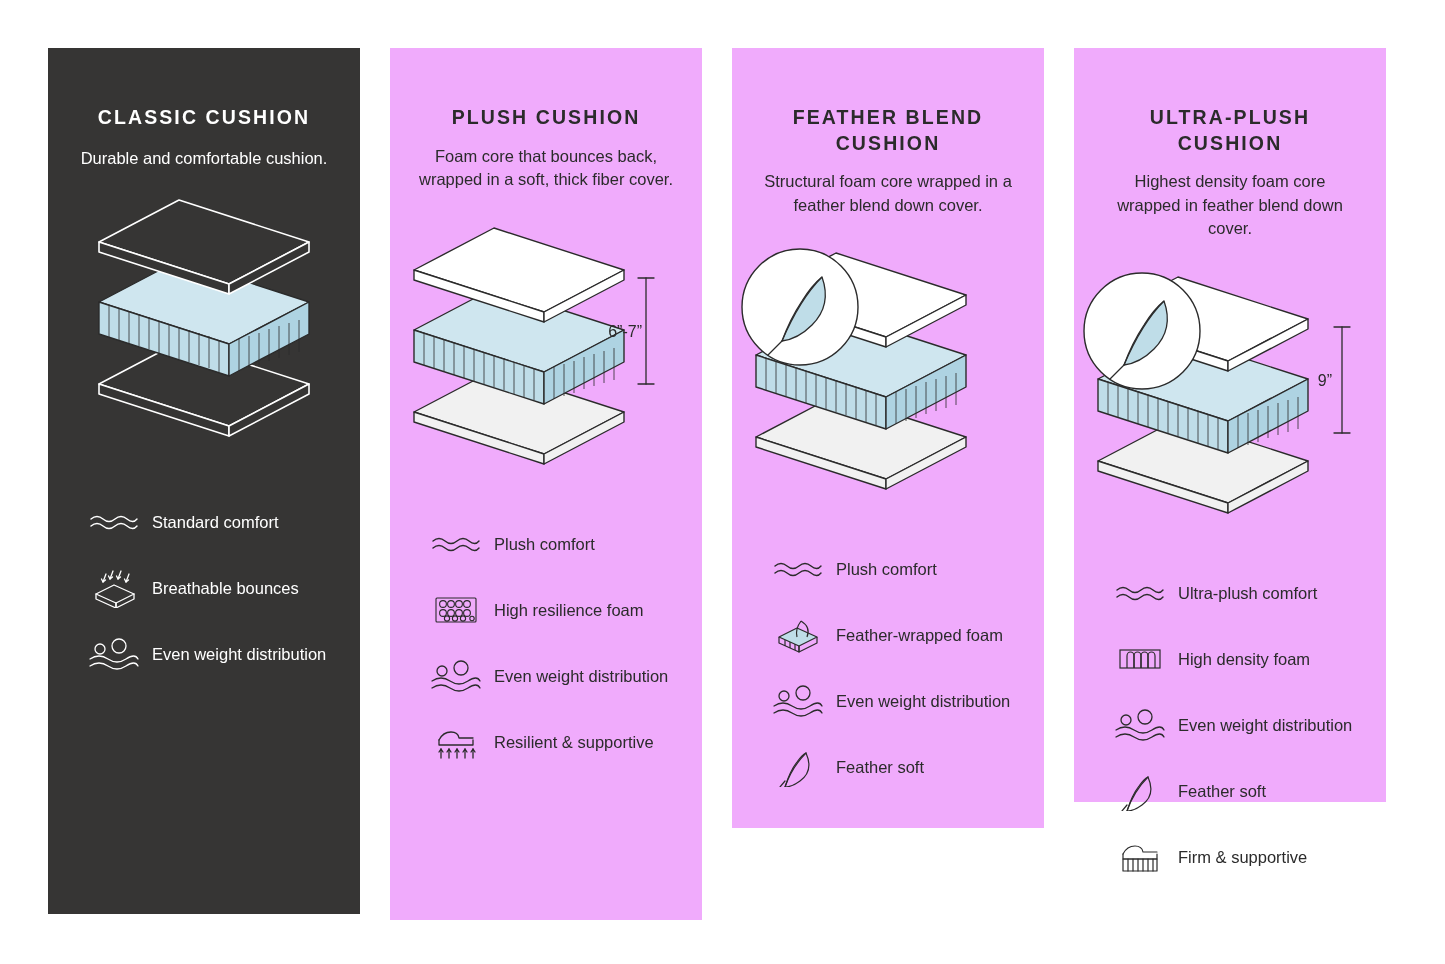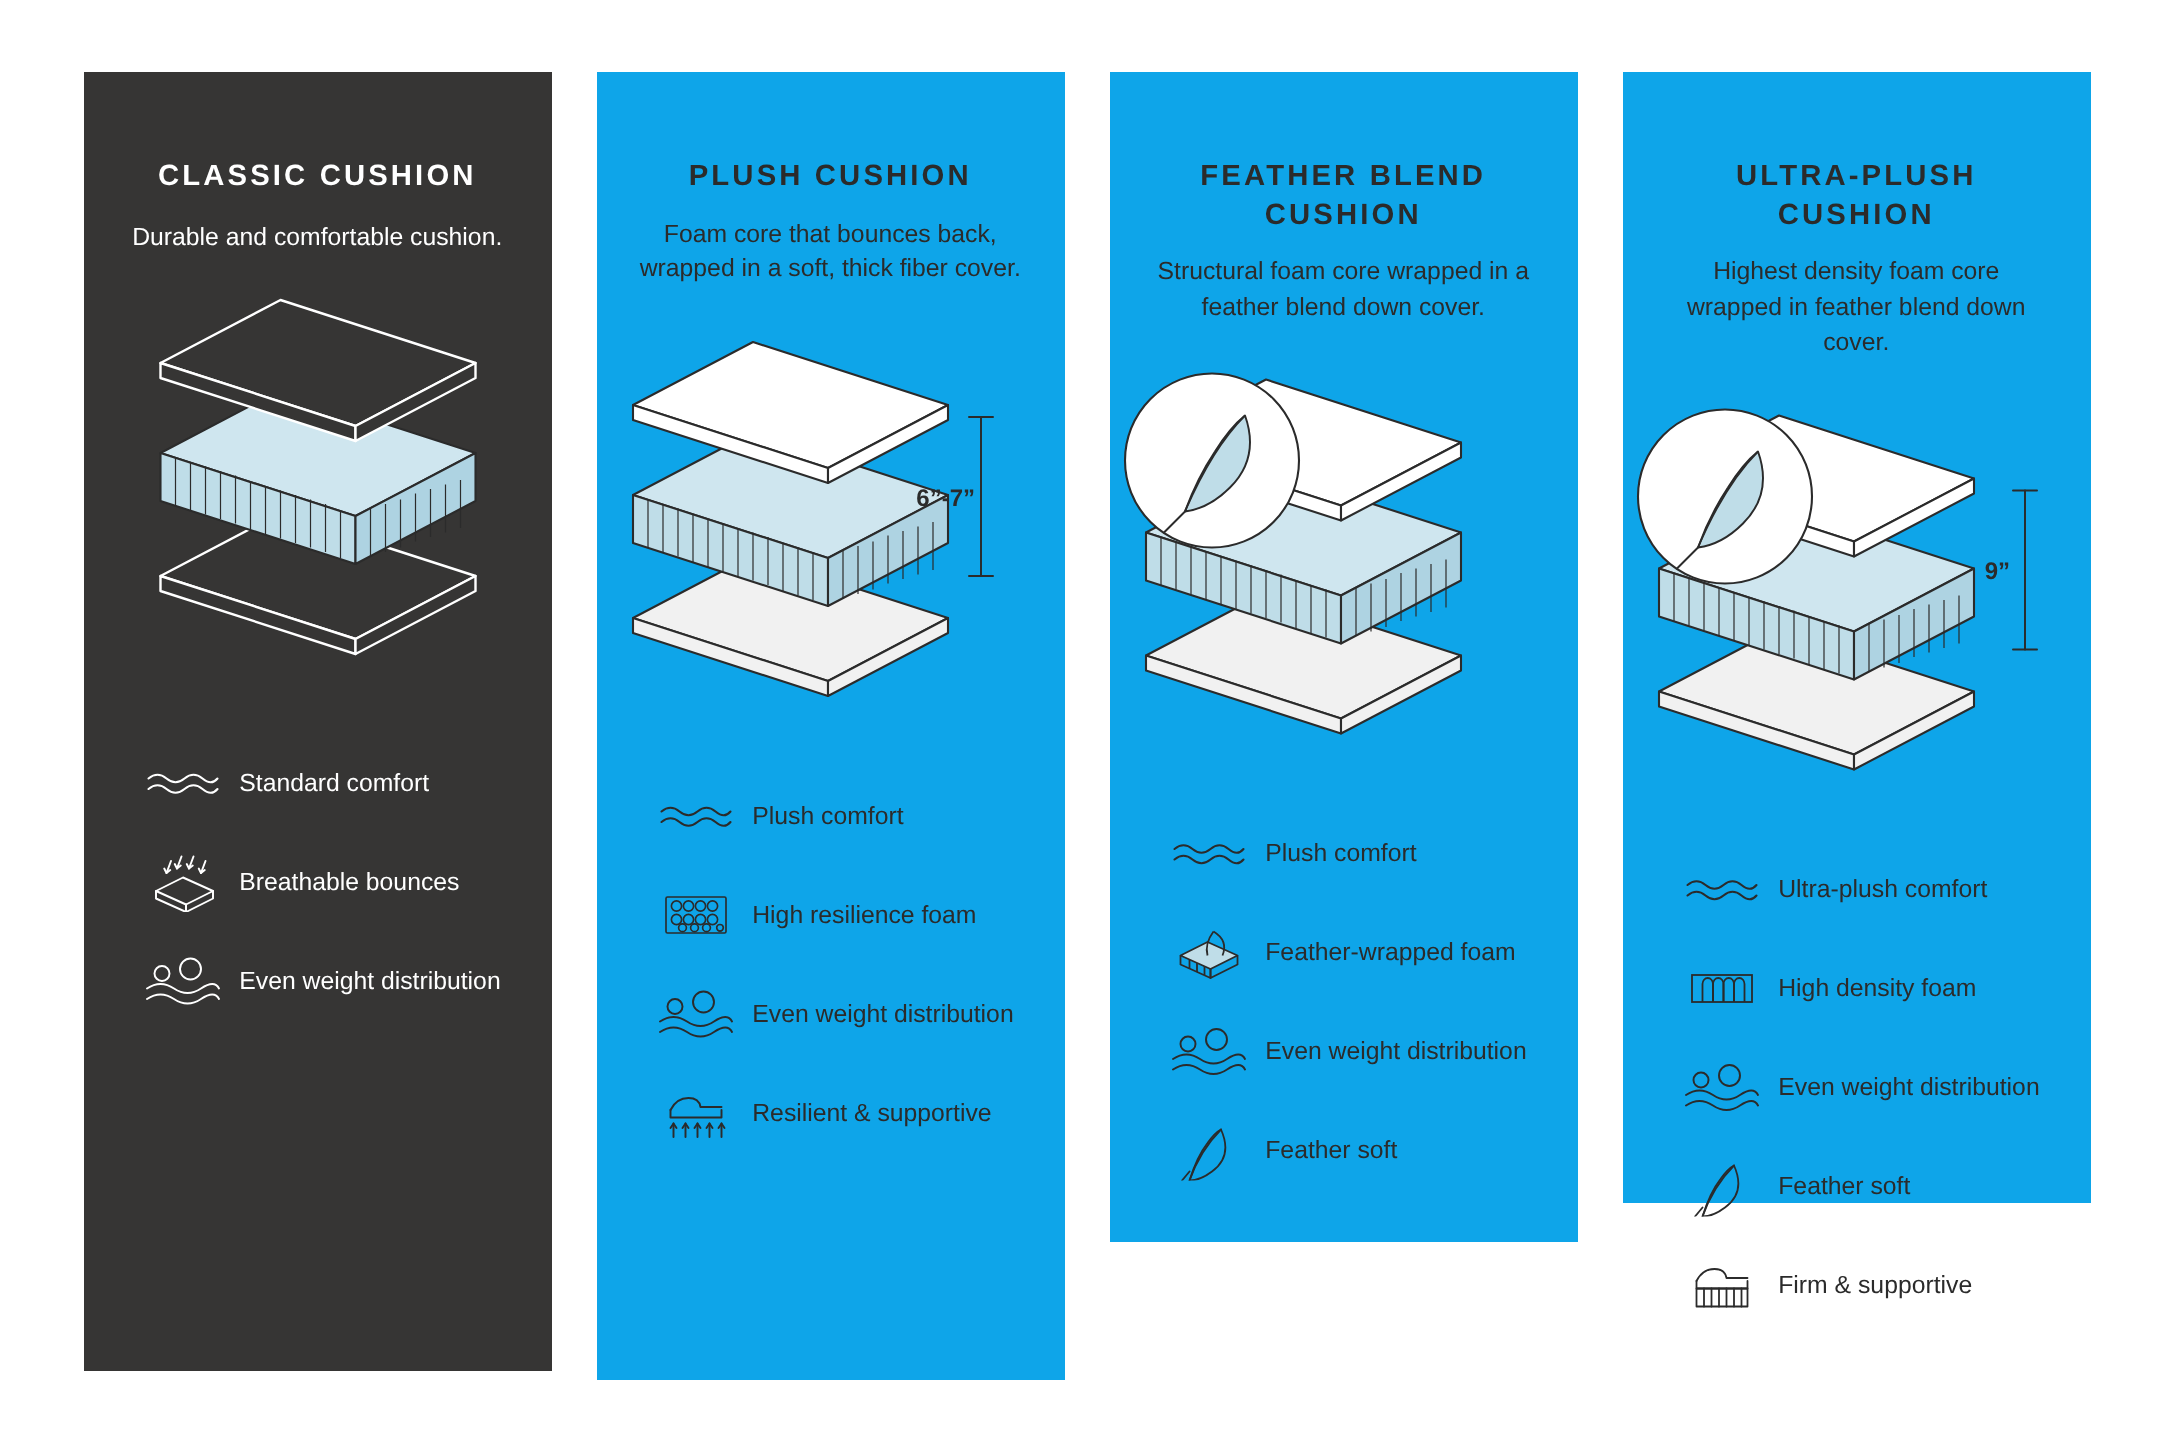--- a/index.html
+++ b/index.html
@@ -18,34 +18,33 @@
     position: relative;
     width: 1445px;
     height: 964px;
     background: #ffffff;
   }
   .cards {
     display: flex;
     gap: 30px;
     padding: 48px 44px 0 48px;
     box-sizing: border-box;
-    justify-content: center;
   }
   .card {
     width: 312px;
     box-sizing: border-box;
     position: relative;
   }
   .card.dark {
     background: #363534;
     color: #ffffff;
     height: 866px;
   }
   .card.light {
-    background: #0ea5e9;
+    background: #f0abfc;
     color: #2b2b2b;
     height: 872px;
   }
   .card.light.c3 { height: 780px; }
   .card.light.c4 { height: 754px; }
 
   .card-title {
     text-align: center;
     font-size: 19.5px;
     font-weight: bold;
@@ -63,21 +62,20 @@
     margin: 0;
     padding: 14px 28px 0 28px;
     font-weight: 400;
   }
   .card.dark .card-desc { padding-top: 16px; }
 
   .diagram-wrap {
     position: relative;
     height: 300px;
     margin-top: 24px;
-    font-weight: bold;
   }
   .diagram-wrap svg { display: block; margin: 0 auto; }
 
   .features {
     padding: 0 30px 0 38px;
     margin-top: 6px;
   }
   .feature {
     display: flex;
     align-items: center;

